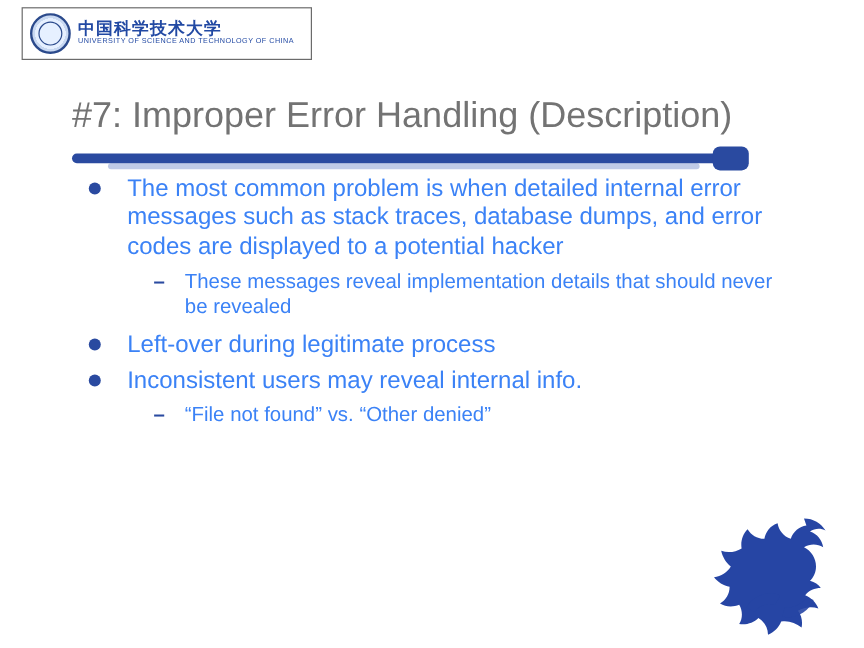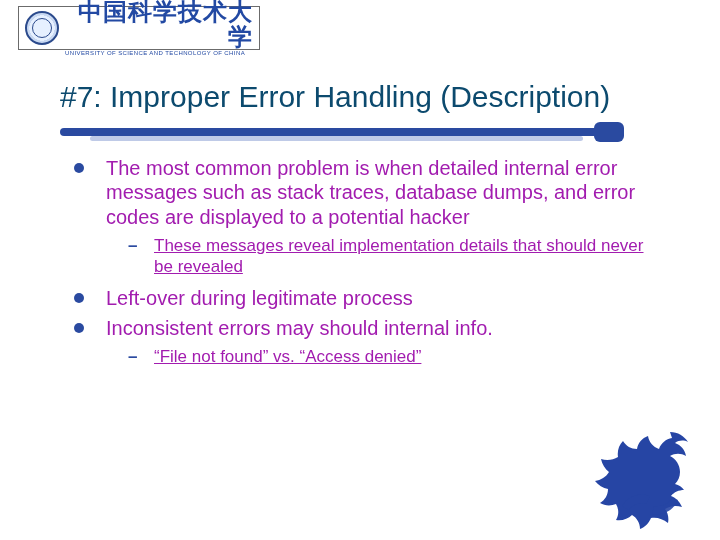--- a/index.html
+++ b/index.html
@@ -33,36 +33,35 @@
     content: "";
     position: absolute;
     inset: 5px;
     border: 1px solid #2b4a8c;
     border-radius: 50%;
   }
   .logo-text { display: flex; flex-direction: column; line-height: 1.05; }
   .logo-cn {
     font-family: "Kaiti SC", "STKaiti", "KaiTi", serif;
     color: #2249a3;
-    font-size: 24px;
+    font-size: 14px;
     letter-spacing: 1px;
     font-weight: 600;
-    text-align: right;
   }
   .logo-en {
     font-size: 6px;
     letter-spacing: 0.4px;
     color: #2249a3;
     text-transform: uppercase;
   }
   .title {
     position: absolute;
     top: 80px; left: 60px; right: 40px;
     font-size: 30px;
-    color: #0c4a6e;
+    color: #737373;
     font-weight: 400;
   }
   .underline-wrap {
     position: absolute;
     top: 122px; left: 60px;
     width: 560px; height: 22px;
   }
   .underline-main {
     position: absolute;
     top: 6px; left: 0;
@@ -80,36 +79,36 @@
   .underline-shadow {
     position: absolute;
     top: 14px; left: 30px;
     height: 5px; width: 88%;
     background: #b8c4e4;
     border-radius: 3px;
     opacity: 0.9;
   }
   .content {
     position: absolute;
-    top: 156px; left: 70px; right: 60px;
-    color: #a21caf;
+    top: 145px; left: 70px; right: 60px;
+    color: #3b82f6;
     font-size: 20px;
     line-height: 1.22;
   }
   ul.top  { list-style: none; }
   ul.top > li { position: relative; padding-left: 36px; margin-bottom: 6px; }
   ul.top > li::before {
     content: "";
     position: absolute;
     left: 4px; top: 7px;
     width: 10px; height: 10px;
     background: #2a4aa0;
     border-radius: 50%;
   }
-  ul.sub { list-style: none; margin: 6px 0 8px 0; text-decoration: underline; }
+  ul.sub { list-style: none; margin: 6px 0 8px 0; }
   ul.sub > li {
     position: relative;
     padding-left: 48px;
     font-size: 17px;
     line-height: 1.25;
     margin-bottom: 4px;
   }
   ul.sub > li::before {
     content: "–";
     position: absolute;
@@ -150,24 +149,24 @@
       <ul class="sub">
         <li>
           <span>These messages reveal implementation details that should never be revealed</span>
         </li>
       </ul>
     </li>
     <li>
       <span>Left-over during legitimate process</span>
     </li>
     <li>
-      <span>Inconsistent errors may should internal info.</span>
+      <span>Inconsistent users may reveal internal info.</span>
       <ul class="sub">
         <li>
-          <span>“File not found” vs. “Access denied”</span>
+          <span>“File not found” vs. “Other denied”</span>
         </li>
       </ul>
     </li>
   </ul>
 </div>
 
 <svg class="dragon" viewBox="0 0 120 120">
   <g fill="#1e3ea1">
     <path d="M78 18c8 0 14 4 18 10-4-2-9-2-13 1 6 2 10 7 11 13-5-3-11-3-16 0 6 3 10 9 10 16 0 5-2 9-5 12 4 1 7 3 9 6-5 0-10 2-13 6 5 2 9 6 11 11-6-2-12-1-17 2 3 4 4 9 3 14-5-4-11-6-17-5-2 5-6 9-11 11 0-6-3-11-8-14-4 4-10 6-16 5 3-5 3-11 0-16-5 2-11 2-16-1 5-3 8-8 8-14-5-1-10-4-13-8 6-1 11-4 14-9-4-3-7-8-8-13 6 2 12 1 17-2-1-6 1-12 5-16 3 5 8 8 14 8 1-6 5-11 11-13 1 6 5 11 11 13 2-6 7-10 13-11z"></path>
     <path d="M30 92c6-10 18-14 28-10l-4 8c-6-2-13 0-17 6z" opacity="0.9"></path>

